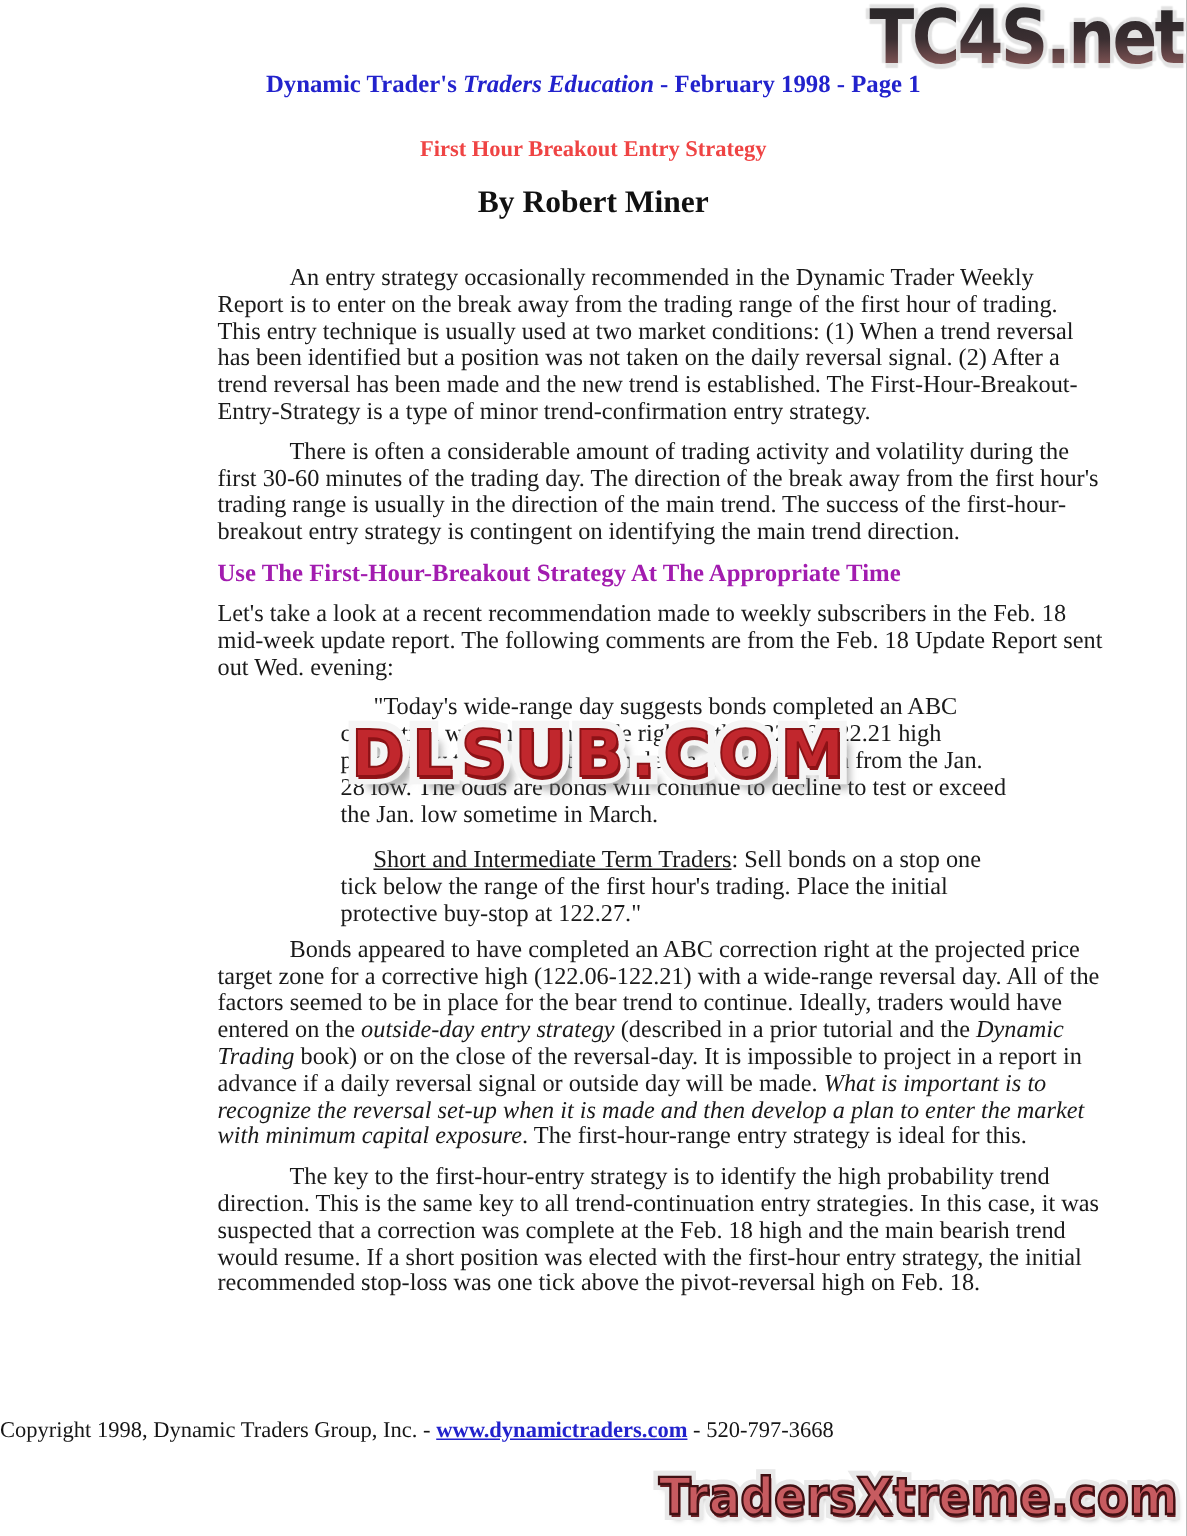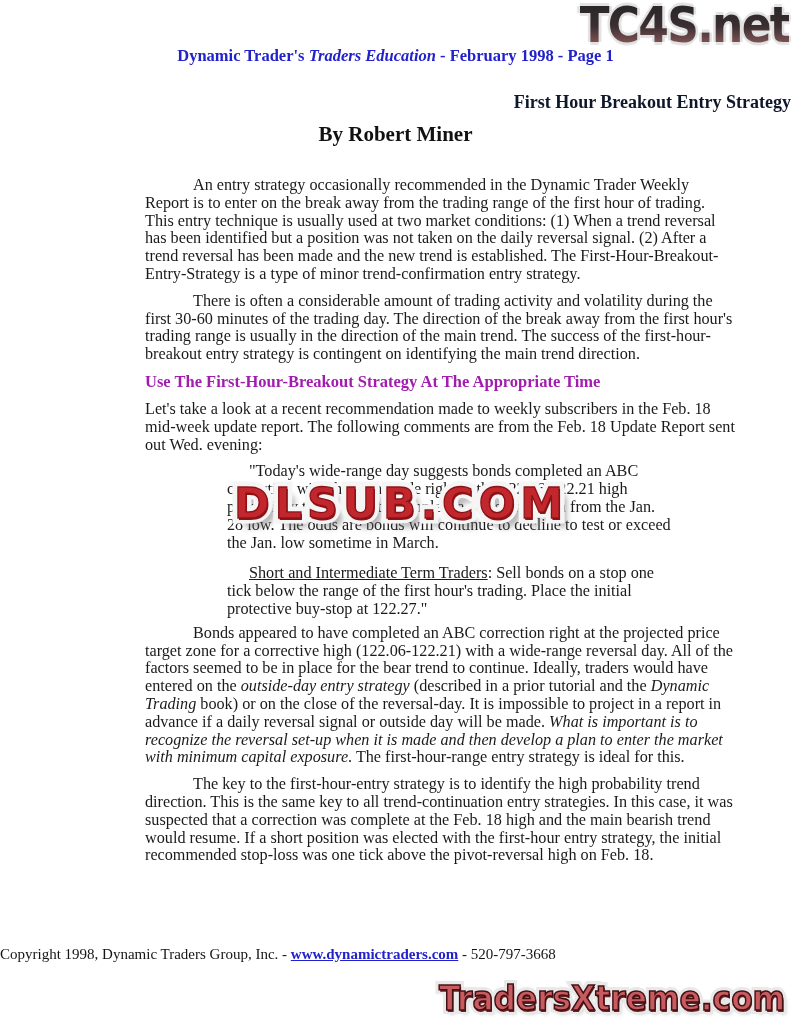--- a/index.html
+++ b/index.html
@@ -13,22 +13,22 @@
   
   .page-header {
     position:absolute; top:46px; left:0; width:100%;
     text-align:center; font-weight:bold; font-size:16.5px;
     color:#2222cc;
   }
   .page-header em { font-style:italic; }
 
   .doc-title {
     position:absolute; top:92px; left:0; width:100%;
-    text-align:right; font-weight:bold; font-size:18px;
-    color:#0f172a;
+    text-align:center; font-weight:bold; font-size:15px;
+    color:#ef4444;
   }
   .byline {
     position:absolute; top:122px; left:0; width:100%;
     text-align:center; font-weight:bold; font-size:21px;
     color:#111;
   }
 
   
   .body-col {
     position:absolute; top:177px; left:103px; width:592px;

